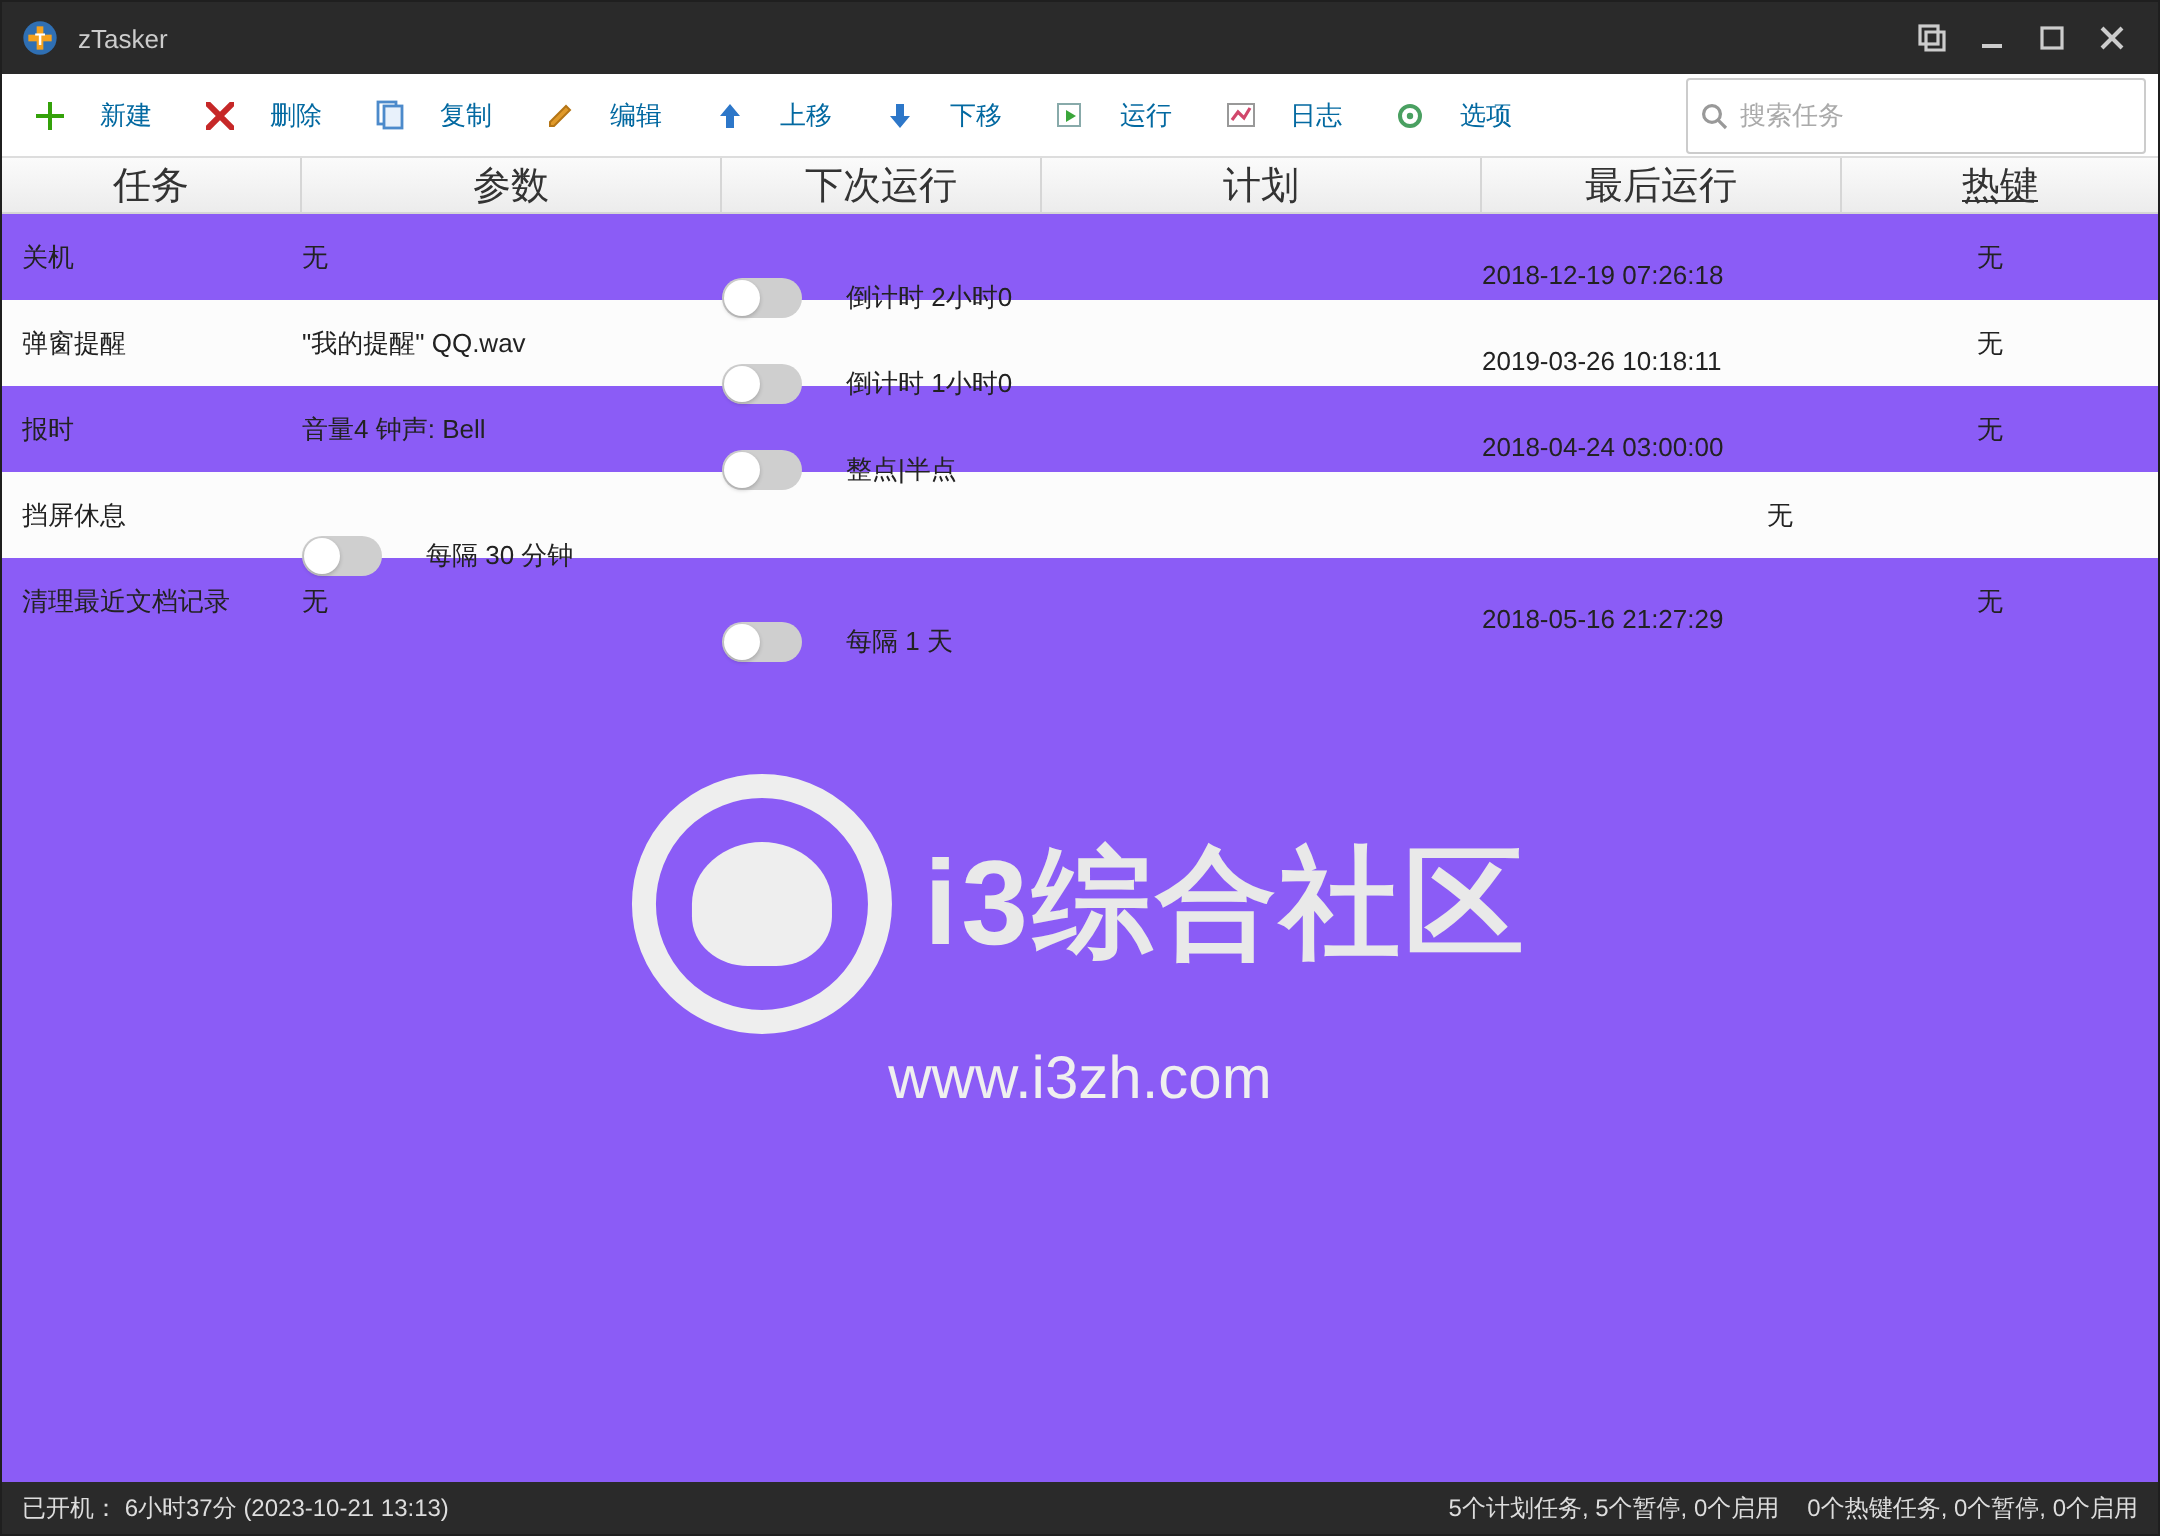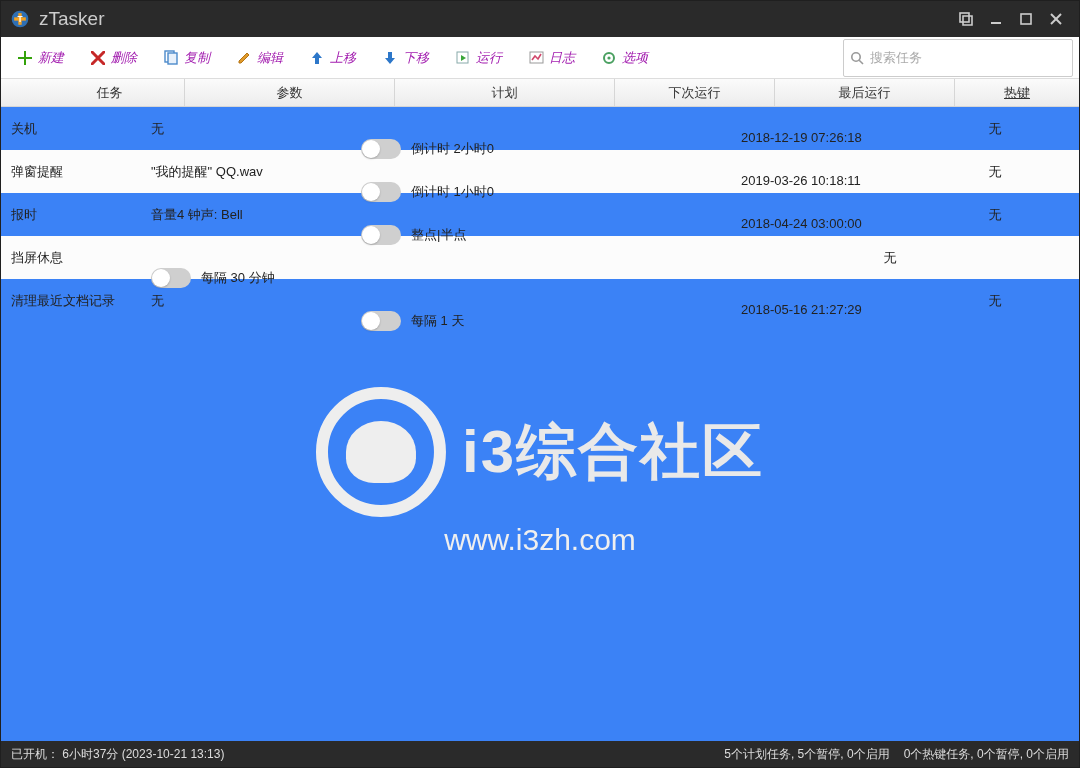--- a/index.html
+++ b/index.html
@@ -21,45 +21,44 @@
   display: flex;
   align-items: center;
   padding: 0 8px;
   user-select: none;
 }
 .titlebar .app-icon {
   width: 22px; height: 22px;
   display: inline-flex; align-items: center; justify-content: center;
   margin-right: 8px;
 }
-.titlebar .title { flex: 0 0 auto; font-size: 19px; }
+.titlebar .title { flex: 0 0 auto; font-size: 13px; }
 .titlebar .spacer { flex: 1; }
 .titlebar .win-btn {
   width: 30px; height: 28px;
   display: inline-flex; align-items: center; justify-content: center;
   color: #ccc; cursor: pointer;
 }
 .toolbar {
   height: 42px;
   background: #fff;
   border-bottom: 1px solid #ddd;
   display: flex;
   align-items: center;
   padding: 0 6px;
 }
 .tool-btn {
   display: inline-flex;
   align-items: center;
-  gap: 5px;
+  gap: 17px;
   padding: 5px 10px;
   margin-right: 6px;
   cursor: pointer;
-  color: #a21caf;
+  color: #0369a1;
   border-radius: 2px;
-  font-style: italic;
 }
 .tool-btn .ico { width: 16px; height: 16px; display: inline-flex; align-items: center; justify-content: center; }
 .toolbar .spacer { flex: 1; }
 .search-wrap {
   width: 230px;
   height: 28px;
   border: 1px solid #ccc;
   border-radius: 2px;
   display: flex;
   align-items: center;
@@ -75,56 +74,55 @@
   color: #333;
 }
 .search-wrap input::placeholder { color: #aaa; }
 .table-header {
   height: 28px;
   background: linear-gradient(#fbfbfb,#ececec);
   border-bottom: 1px solid #d6d6d6;
   display: flex;
   align-items: center;
   color: #333;
-  font-size: 13px;
-  padding-left: 34px;
+  font-size: 19px;
 }
 .table-header .col {
   text-align: center;
   border-right: 1px solid #d6d6d6;
   height: 100%;
   display: flex;
   align-items: center;
   justify-content: center;
 }
 .table-header .col:last-child { border-right: none; }
 .col-task   { width: 150px; }
 .col-param  { width: 210px; }
 .col-plan   { width: 220px; }
 .col-next   { width: 160px; }
 .col-last   { width: 180px; }
 .col-hotkey { flex: 1; text-decoration: underline; }
 .table-body {
   flex: 1;
   position: relative;
   overflow: hidden;
-  background: #3b82f6;
+  background: #8b5cf6;
 }
 .row {
   height: 43px;
   display: flex;
   align-items: center;
   padding: 0 10px;
   color: #222;
   border-bottom: 0;
 }
 .row:nth-child(even) { background: #fcfcfc; }
 .row .cell-task   { width: 140px; }
 .row .cell-param  { width: 210px; }
-.row .cell-plan   { width: 220px; display: flex; align-items: center; gap: 10px; margin-top: 40px; }
+.row .cell-plan   { width: 220px; display: flex; align-items: center; gap: 22px; margin-top: 40px; }
 .row .cell-next   { width: 160px; }
 .row .cell-last   { width: 180px; margin-top: 18px; }
 .row .cell-hotkey { flex: 1; text-align:center; }
 .toggle {
   width: 40px; height: 20px;
   border-radius: 10px;
   background: #cfcfcf;
   position: relative;
   flex: 0 0 40px;
 }
@@ -312,22 +310,22 @@
           <line x1="9.2" y1="9.2" x2="13" y2="13"></line>
       </svg>
     </span>
     <input type="text" placeholder="搜索任务" style="">
   </div>
 </div>
 
 <div class="table-header">
   <div class="col col-task">任务</div>
   <div class="col col-param">参数</div>
+  <div class="col col-next">下次运行</div>
   <div class="col col-plan">计划</div>
-  <div class="col col-next">下次运行</div>
   <div class="col col-last">最后运行</div>
   <div class="col col-hotkey">热键</div>
 </div>
 
 <div class="table-body">
   <div class="row">
     <div class="cell-task">关机</div>
     <div class="cell-param">无</div>
     <div class="cell-plan">
       <span class="toggle"></span>

